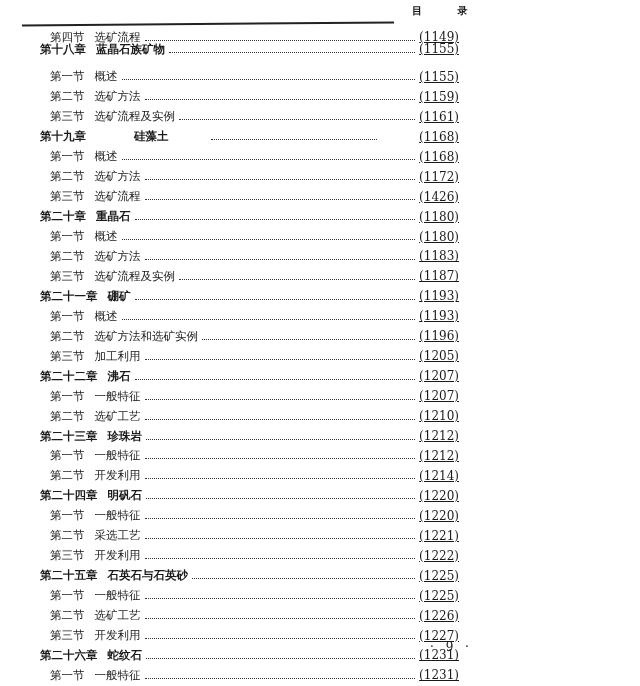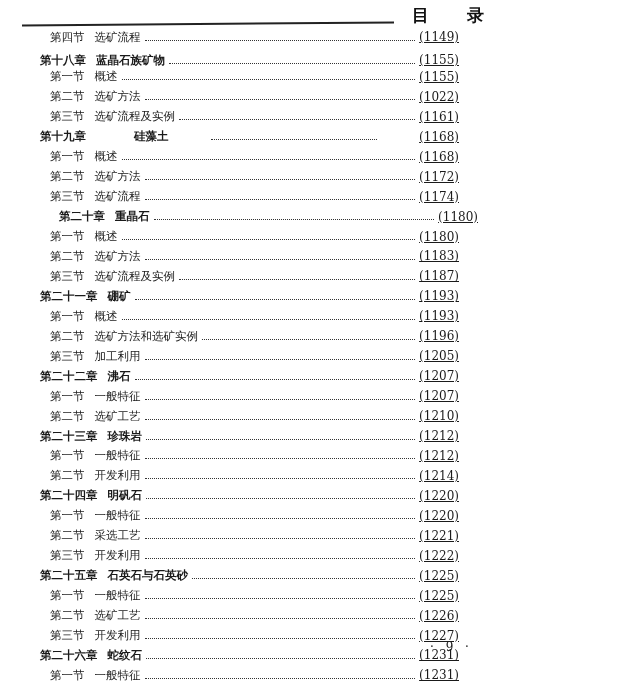--- a/index.html
+++ b/index.html
@@ -1,19 +1,19 @@
 <!DOCTYPE html>
 <html><head>
 <meta charset="utf-8">
 <style>
   html, body { margin:0; padding:0; background:#ffffff; }
   body { width:640px; height:686px; position:relative; overflow:hidden;
          font-family:"DejaVu Serif","Liberation Serif",serif; color:#1a1a1a; }
   .header { position:absolute; left:0; top:0; width:640px; height:30px; }
-  .header-title { position:absolute; left:412px; top:4px; font-size:17px; font-weight:bold;
+  .header-title { position:absolute; left:412px; top:4px; font-size:10px; font-weight:bold;
                   letter-spacing:16px; color:#111; }
   .header-rule { position:absolute; left:22px; top:24px; width:372px; height:1px; background:#222;
                  transform:skewY(-0.5deg); }
   .header-rule.thick { height:2px; top:23px; }
   .toc { position:absolute; left:0; top:27px; width:640px; }
   .row { position:absolute; height:20px; display:flex; align-items:center; font-size:11.5px; }
   .row .num { white-space:nowrap; }
   .row.chapter .num, .row.chapter .title { font-weight:bold; }
   .row .title { white-space:nowrap; margin-left:10px; }
   .row .leader { flex:1; border-bottom:1px dotted #333; margin:0 4px; height:0; transform:translateY(3px); }
@@ -30,37 +30,37 @@
   <div class="header-rule thick"></div>
 </div>
 
 <div class="toc" id="toc">
     <div class="row section" style="top: 0px;">
       <span class="num">第四节</span>
       <span class="title">选矿流程</span>
       <span class="leader"></span>
       <span class="page">(1149)</span>
     </div>
-    <div class="row chapter" style="top: 23px; text-align: right;">
+    <div class="row chapter" style="top: 12px; text-align: right;">
       <span class="num">第十八章</span>
       <span class="title">蓝晶石族矿物</span>
       <span class="leader"></span>
       <span class="page">(1155)</span>
     </div>
     <div class="row section" style="top: 39.9px;">
       <span class="num">第一节</span>
       <span class="title">概述</span>
       <span class="leader"></span>
       <span class="page">(1155)</span>
     </div>
     <div class="row section" style="top: 59.85px;">
       <span class="num">第二节</span>
       <span class="title">选矿方法</span>
       <span class="leader"></span>
-      <span class="page">(1022)</span>
+      <span class="page">(1159)</span>
     </div>
     <div class="row section" style="top: 79.8px;">
       <span class="num">第三节</span>
       <span class="title">选矿流程及实例</span>
       <span class="leader"></span>
       <span class="page">(1161)</span>
     </div>
     <div class="row chapter" style="top: 99.75px; gap: 38px;">
       <span class="num">第十九章</span>
       <span class="title">硅藻土</span>
@@ -76,23 +76,23 @@
     <div class="row section" style="top: 139.65px;">
       <span class="num">第二节</span>
       <span class="title">选矿方法</span>
       <span class="leader"></span>
       <span class="page">(1172)</span>
     </div>
     <div class="row section" style="top: 159.6px;">
       <span class="num">第三节</span>
       <span class="title">选矿流程</span>
       <span class="leader"></span>
-      <span class="page">(1174)</span>
-    </div>
-    <div class="row chapter" style="top: 179.55px; margin-left: 19px;">
+      <span class="page">(1426)</span>
+    </div>
+    <div class="row chapter" style="top: 179.55px;">
       <span class="num">第二十章</span>
       <span class="title">重晶石</span>
       <span class="leader"></span>
       <span class="page">(1180)</span>
     </div>
     <div class="row section" style="top: 199.5px;">
       <span class="num">第一节</span>
       <span class="title">概述</span>
       <span class="leader"></span>
       <span class="page">(1180)</span>

